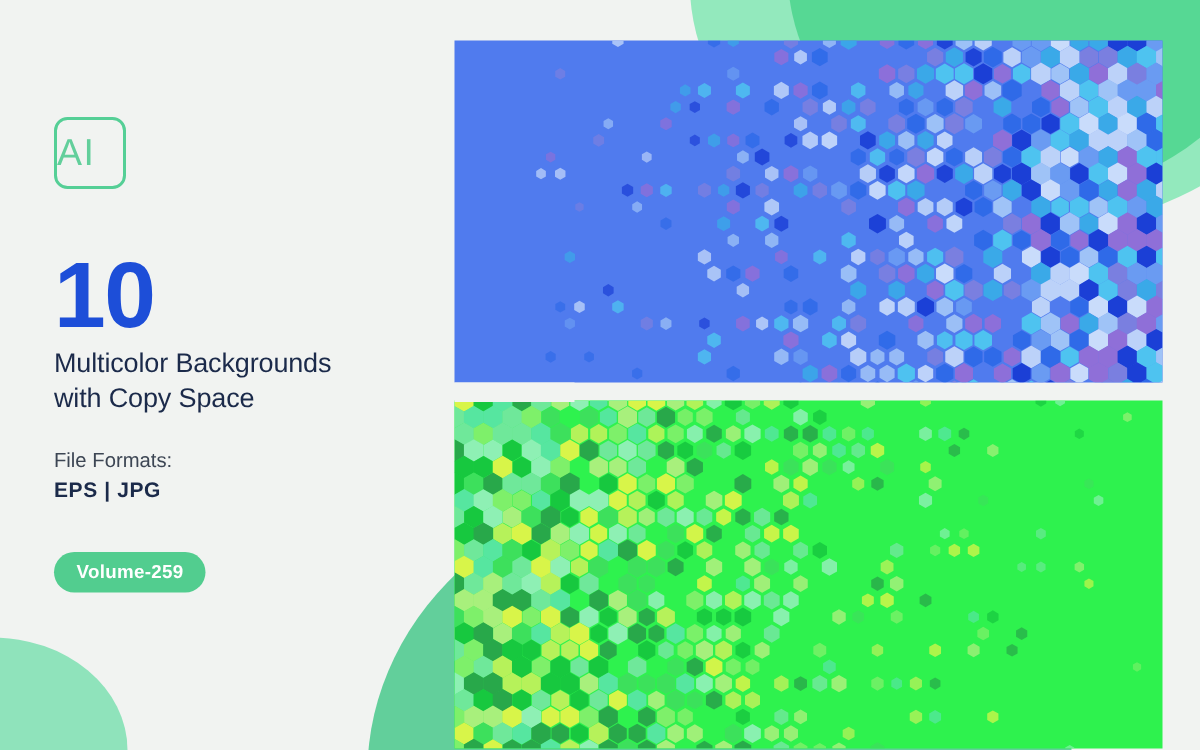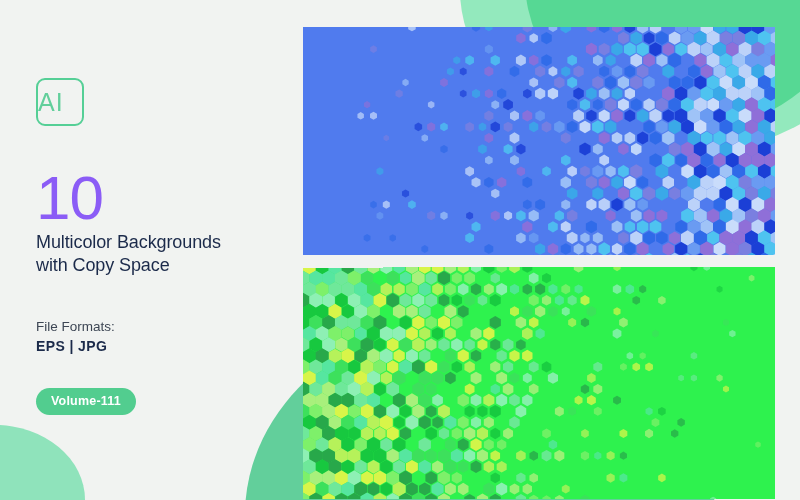--- a/index.html
+++ b/index.html
@@ -36,33 +36,33 @@
     width:48px;height:48px;border:2px solid #55cf96;border-radius:9px;
     display:flex;align-items:center;justify-content:flex-start;
     box-sizing:border-box;
   }
   .ai-badge span{
     color:#62cf9b;font-size:25px;letter-spacing:1px;
     font-family:"Liberation Sans","DejaVu Sans",sans-serif;
   }
 
   .count{
-    margin-top:43px;color:#8b5cf6;font-size:62px;font-weight:normal;
+    margin-top:43px;color:#1d4ed8;font-size:62px;font-weight:bold;
     line-height:.92;letter-spacing:-1px;
   }
   .title{
     margin-top:11px;color:#1b2a4a;font-size:27px;font-weight:bold;
     letter-spacing:-.4px;line-height:1.05;
   }
   .subtitle{
     margin-top:5px;color:#1b2a4a;font-size:18px;line-height:1.28;
     letter-spacing:-.1px;
   }
   .formats-label{
-    margin-top:42px;color:#3d4654;font-size:13.5px;
+    margin-top:22px;color:#3d4654;font-size:13.5px;
   }
   .formats-value{
     margin-top:4px;color:#1b2a4a;font-size:14px;font-weight:bold;
     letter-spacing:.4px;
   }
   .volume{
     margin-top:34px;display:inline-block;background:#52cd8f;color:#ffffff;
     font-size:12.5px;font-weight:bold;letter-spacing:.2px;
     padding:6px 15px 7px;border-radius:20px;
   }
@@ -91,21 +91,21 @@
     <div class="ai-badge">
       <span>AI</span>
     </div>
     <div class="count">10</div>
     <div class="subtitle">
       <div>Multicolor Backgrounds</div>
       <div>with Copy Space</div>
     </div>
     <div class="formats-label">File Formats:</div>
     <div class="formats-value">EPS  |  JPG</div>
-    <div class="volume">Volume-111</div>
+    <div class="volume">Volume-259</div>
   </div>
 
   <div class="panel panel-blue">
     <svg id="svg-blue" viewBox="0 0 472 228" preserveAspectRatio="none">
         <path d="M102.54 -14.40L105.39 -12.75L105.39 -9.45L102.54 -7.80L99.68 -9.45L99.68 -12.75Z" fill="#c9dcfb" opacity="0.63"></path>
         <path d="M166.62 -16.25L171.09 -13.68L171.09 -8.52L166.62 -5.95L162.16 -8.52L162.16 -13.68Z" fill="#3aa9e8" opacity="0.82"></path>
         <path d="M192.26 -16.45L196.89 -13.78L196.89 -8.42L192.26 -5.75L187.62 -8.42L187.62 -13.78Z" fill="#6a9bf2" opacity="0.84"></path>
         <path d="M217.89 -15.92L222.06 -13.51L222.06 -8.69L217.89 -6.28L213.72 -8.69L213.72 -13.51Z" fill="#4ec3f0" opacity="0.78"></path>
         <path d="M230.71 -16.78L235.63 -13.94L235.63 -8.26L230.71 -5.42L225.79 -8.26L225.79 -13.94Z" fill="#6a9bf2" opacity="0.88"></path>
         <path d="M243.53 -16.58L248.27 -13.84L248.27 -8.36L243.53 -5.62L238.78 -8.36L238.78 -13.84Z" fill="#3aa9e8" opacity="0.86"></path>

